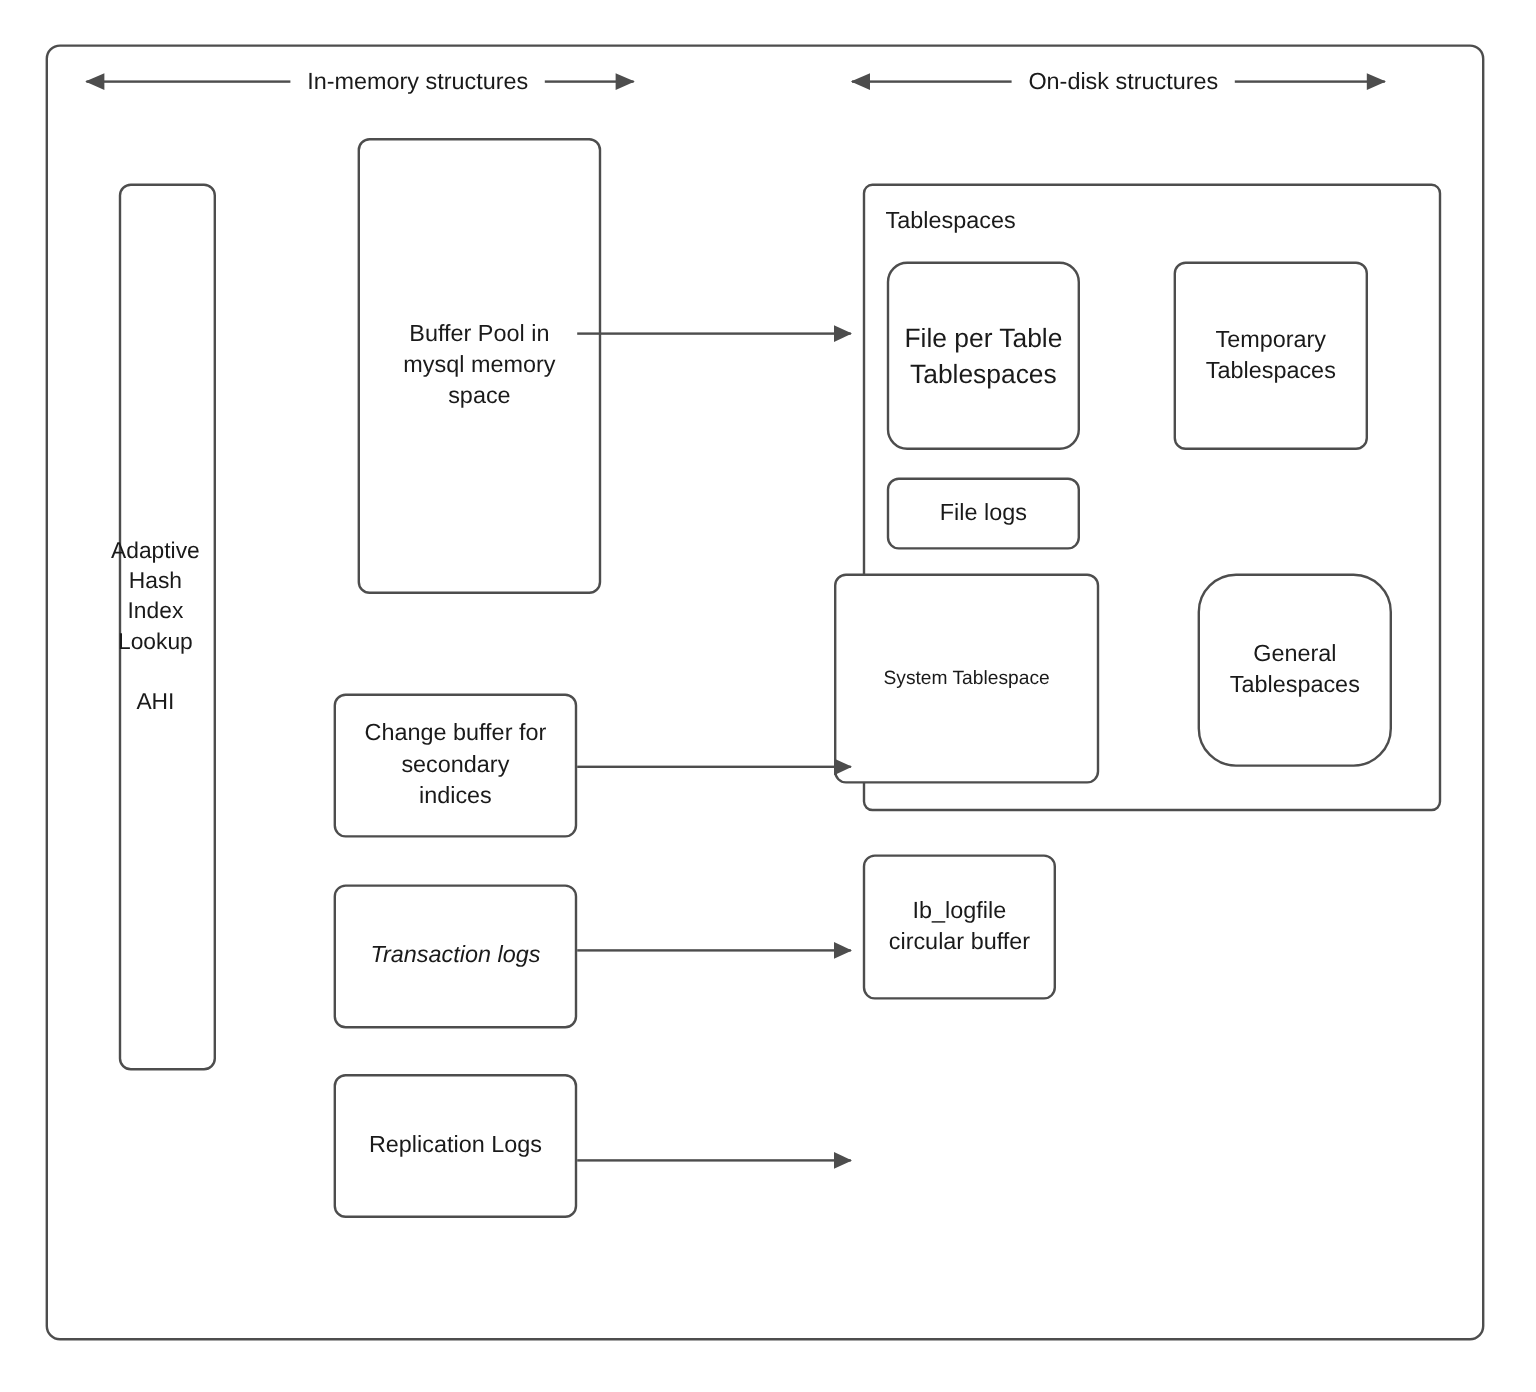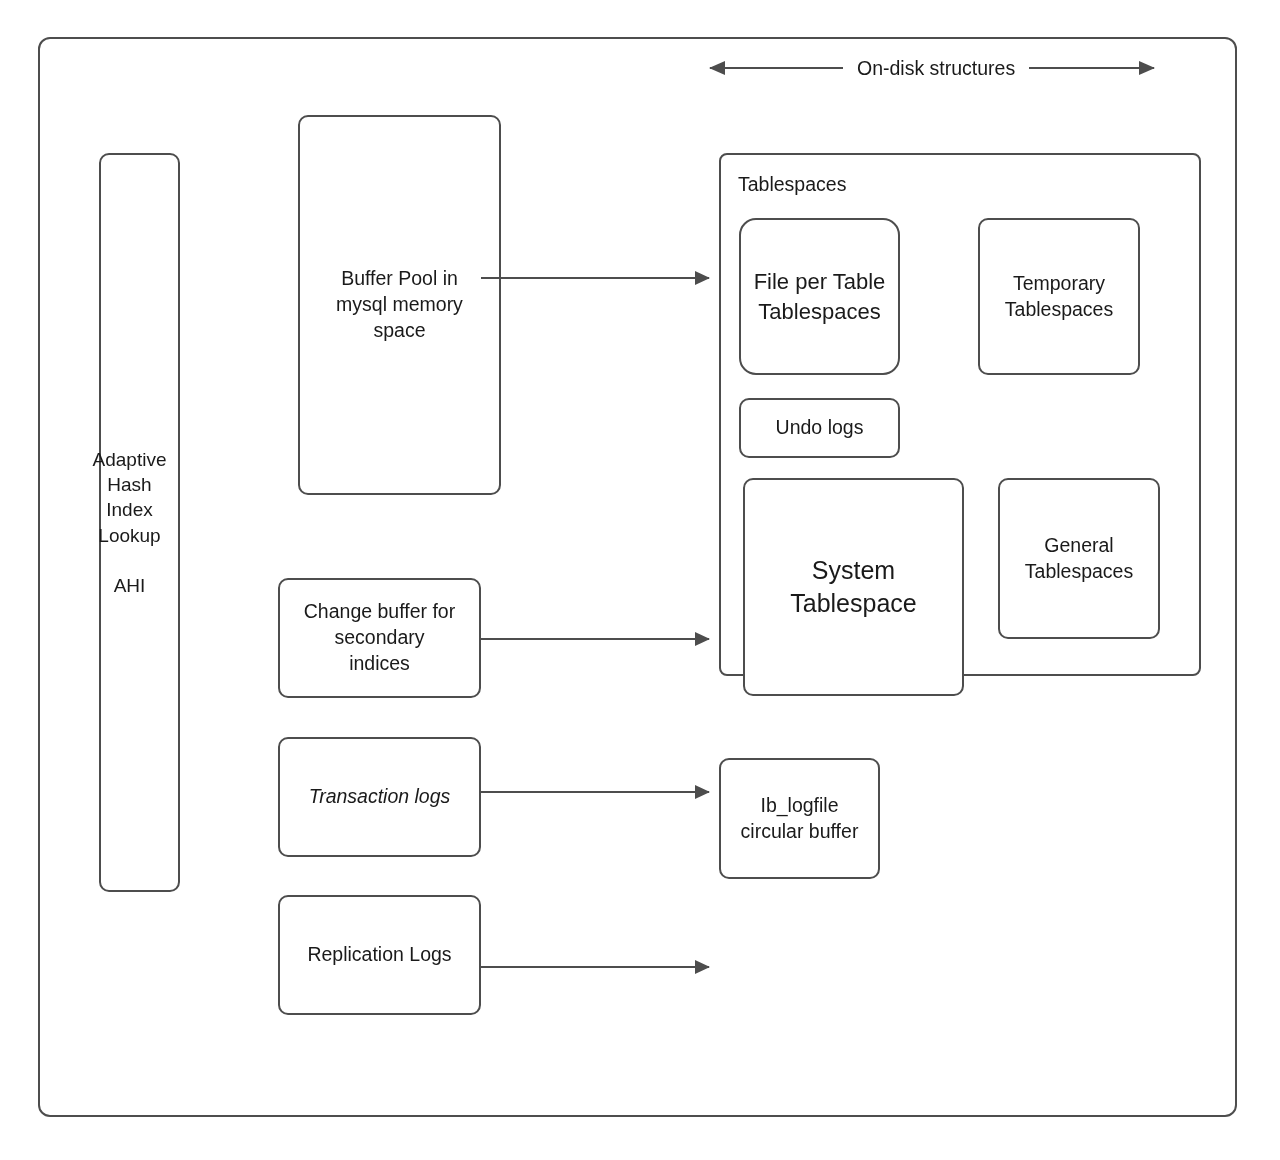--- a/index.html
+++ b/index.html
@@ -151,29 +151,29 @@
   }
   #temporary-tablespaces-box {
     left: 978px; top: 218px; width: 162px; height: 157px;
     z-index: 3; font-size: 19.5px; padding: 0 8px;
   }
   #undo-logs-box {
     left: 739px; top: 398px; width: 161px; height: 60px;
     z-index: 3; font-size: 19.5px; padding: 0 8px;
   }
   #system-tablespace-box {
-    left: 743px; top: 478px; width: 221px; height: 218px;
-    z-index: 3; font-size: 25px; padding: 0 8px;
+    left: 695px; top: 478px; width: 221px; height: 175px;
+    z-index: 3; font-size: 16px; padding: 0 8px;
   }
   #general-tablespaces-box {
     left: 998px; top: 478px; width: 162px; height: 161px;
-    z-index: 3; font-size: 19.5px; padding: 16px 8px;
+    z-index: 3; font-size: 19.5px; padding: 16px 8px; border-radius: 32px;
   }
   #ib-logfile-box {
-    left: 719px; top: 758px; width: 161px; height: 121px;
+    left: 719px; top: 712px; width: 161px; height: 121px;
     z-index: 3; font-size: 19.5px; padding: 0 8px;
   }
   #bin-log-files-box {
     left: 719px; top: 880px; width: 161px; height: 115px;
     z-index: 3; font-size: 19.5px; padding: 0 8px;
   }
 
   
   .conn {
     position: absolute;
@@ -196,20 +196,25 @@
   #conn-txnlogs-iblogfile { left: 481px; top: 791px; width: 228px; }
   #conn-replogs-binlog { left: 481px; top: 966px; width: 228px; }
 </style>
 </head>
 <body>
 
 <div id="canvas">
 
   <div class="box" id="outer-frame"></div>
 
+  <div class="band" id="band-inmemory">
+    <span class="arrow-line left seg-a"></span>
+    <span class="band-text">In-memory structures</span>
+    <span class="arrow-line right seg-b"></span>
+  </div>
 
   <div class="band" id="band-ondisk">
     <span class="arrow-line left seg-a"></span>
     <span class="band-text">On-disk structures</span>
     <span class="arrow-line right seg-b"></span>
   </div>
 
   <div class="box" id="ahi-box">
     <span class="lbl">Adaptive
 Hash
@@ -247,21 +252,21 @@
     <span class="lbl">File per Table
 Tablespaces</span>
   </div>
 
   <div class="box" id="temporary-tablespaces-box">
     <span class="lbl">Temporary
 Tablespaces</span>
   </div>
 
   <div class="box" id="undo-logs-box">
-    <span class="lbl">Undo logs</span>
+    <span class="lbl">File logs</span>
   </div>
 
   <div class="box" id="system-tablespace-box">
     <span class="lbl">System Tablespace</span>
   </div>
 
   <div class="box" id="general-tablespaces-box">
     <span class="lbl">General
 Tablespaces</span>
   </div>

